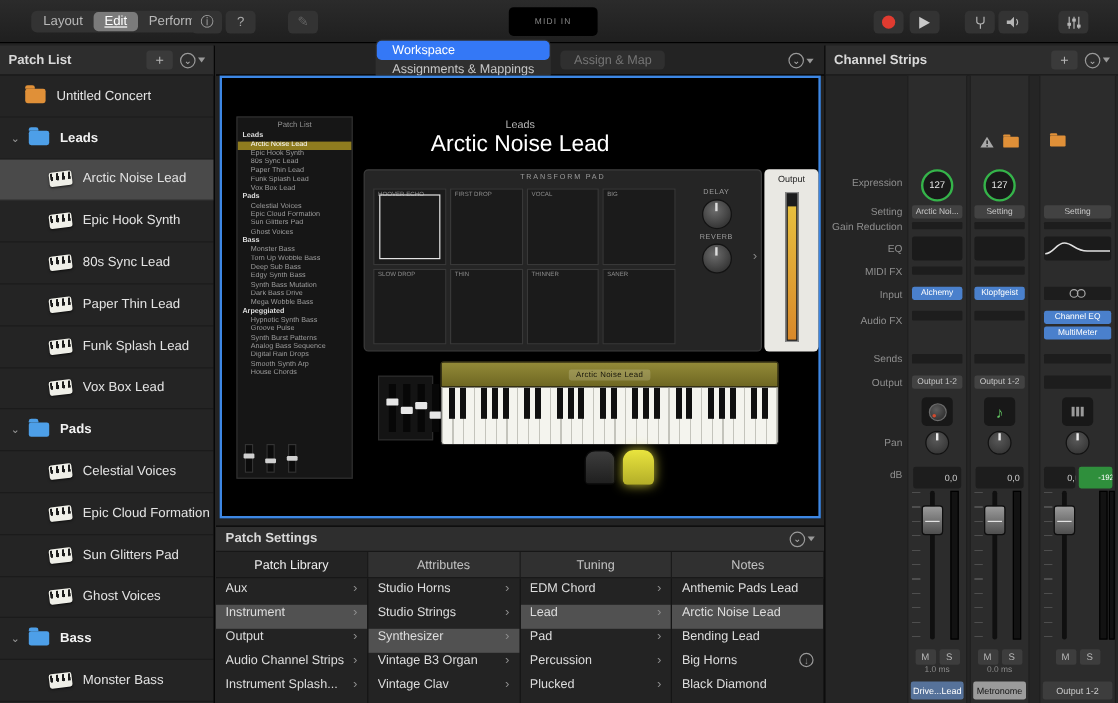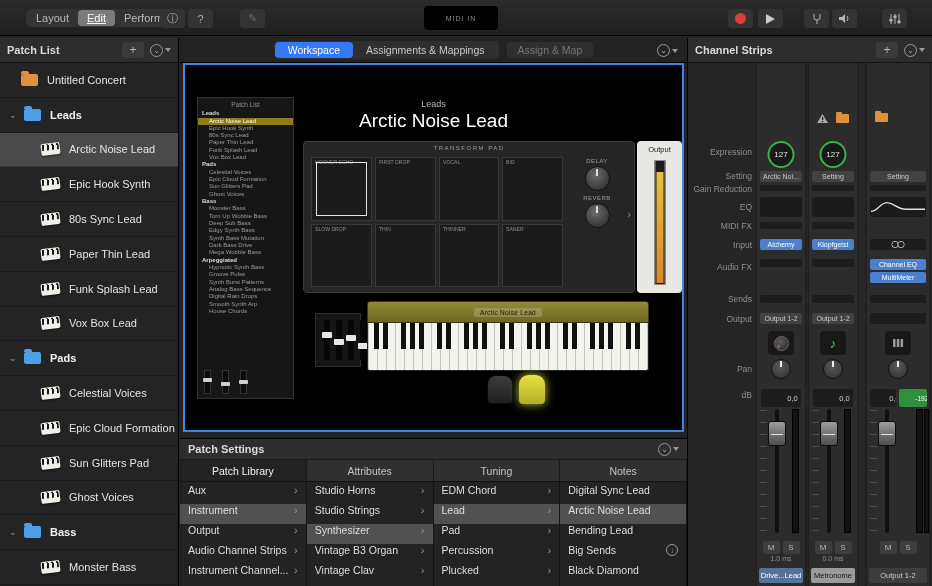--- a/index.html
+++ b/index.html
@@ -39,21 +39,21 @@
 .piano{width:19px;height:12px;border-radius:2px;background:#efefe8;position:relative;transform:rotate(-7deg);box-shadow:0 1px 2px rgba(0,0,0,.6);flex:none;}
 .piano::before{content:"";position:absolute;left:1px;right:1px;top:1px;height:50%;background:repeating-linear-gradient(90deg,#1a1a1a 0 2px,transparent 2px 5px);}
 .prow .lbl{margin-left:9px;color:#e3e3e3;white-space:nowrap;overflow:hidden;}
 .prow.group .lbl{font-weight:bold;color:#f2f2f2;}
 .ind-concert{margin-left:21px;}
 .ind-group{margin-left:6px;}
 .ind-patch{margin-left:41px;}
 
 
 .ws-tabs{position:absolute;left:180px;top:38px;width:507px;height:25px;background:#232323;display:flex;align-items:center;justify-content:center;border-bottom:1px solid #000;}
-.ws-seg{display:flex;background:#2f2f2f;border-radius:5px;padding:1px;}
+.ws-seg{display:flex;background:#2f2f2f;border-radius:5px;padding:1px;flex-direction:column;}
 .ws-tab{padding:2px 13px;border-radius:4px;font-size:10.5px;color:#c8c8c8;white-space:nowrap;}
 .ws-tab.active{background:#3478f6;color:#fff;}
 .assign-map{margin-left:8px;background:#2f2f2f;border-radius:4px;padding:2px 11px;color:#757575;font-size:10.5px;white-space:nowrap;}
 .ws-menu{position:absolute;right:9px;top:6px;}
 
 
 .display{position:absolute;left:183px;top:63px;width:501px;height:369px;background:#000;border:2px solid #3d87e4;}
 .disp-group{position:absolute;top:34px;left:0;width:100%;text-align:center;color:#b5b5b5;font-size:9px;}
 .disp-title{position:absolute;top:45px;left:0;width:100%;text-align:center;color:#fff;font-size:19px;font-weight:500;}
 
@@ -424,21 +424,21 @@
           </div>
         <div class="ps-item">
             <span class="pl">Output</span>
             <span class="cv">›</span>
           </div>
         <div class="ps-item">
             <span class="pl">Audio Channel Strips</span>
             <span class="cv">›</span>
           </div>
         <div class="ps-item">
-            <span class="pl">Instrument Channel...</span>
+            <span class="pl">Instrument Splash...</span>
             <span class="cv">›</span>
           </div>
       </div>
       <div class="ps-col">
         <div class="ps-item">
             <span class="pl">Studio Horns</span>
             <span class="cv">›</span>
           </div>
         <div class="ps-item">
             <span class="pl">Studio Strings</span>
@@ -474,30 +474,30 @@
             <span class="pl">Percussion</span>
             <span class="cv">›</span>
           </div>
         <div class="ps-item">
             <span class="pl">Plucked</span>
             <span class="cv">›</span>
           </div>
       </div>
       <div class="ps-col">
         <div class="ps-item">
-            <span class="pl">Digital Sync Lead</span>
+            <span class="pl">Anthemic Pads Lead</span>
           </div>
         <div class="ps-item selected">
             <span class="pl">Arctic Noise Lead</span>
           </div>
         <div class="ps-item">
             <span class="pl">Bending Lead</span>
           </div>
         <div class="ps-item">
-            <span class="pl">Big Sends</span>
+            <span class="pl">Big Horns</span>
             <span class="dlicon">↓</span>
           </div>
         <div class="ps-item">
             <span class="pl">Black Diamond</span>
           </div>
       </div>
     </div>
   </div>
 
   <div class="right">

